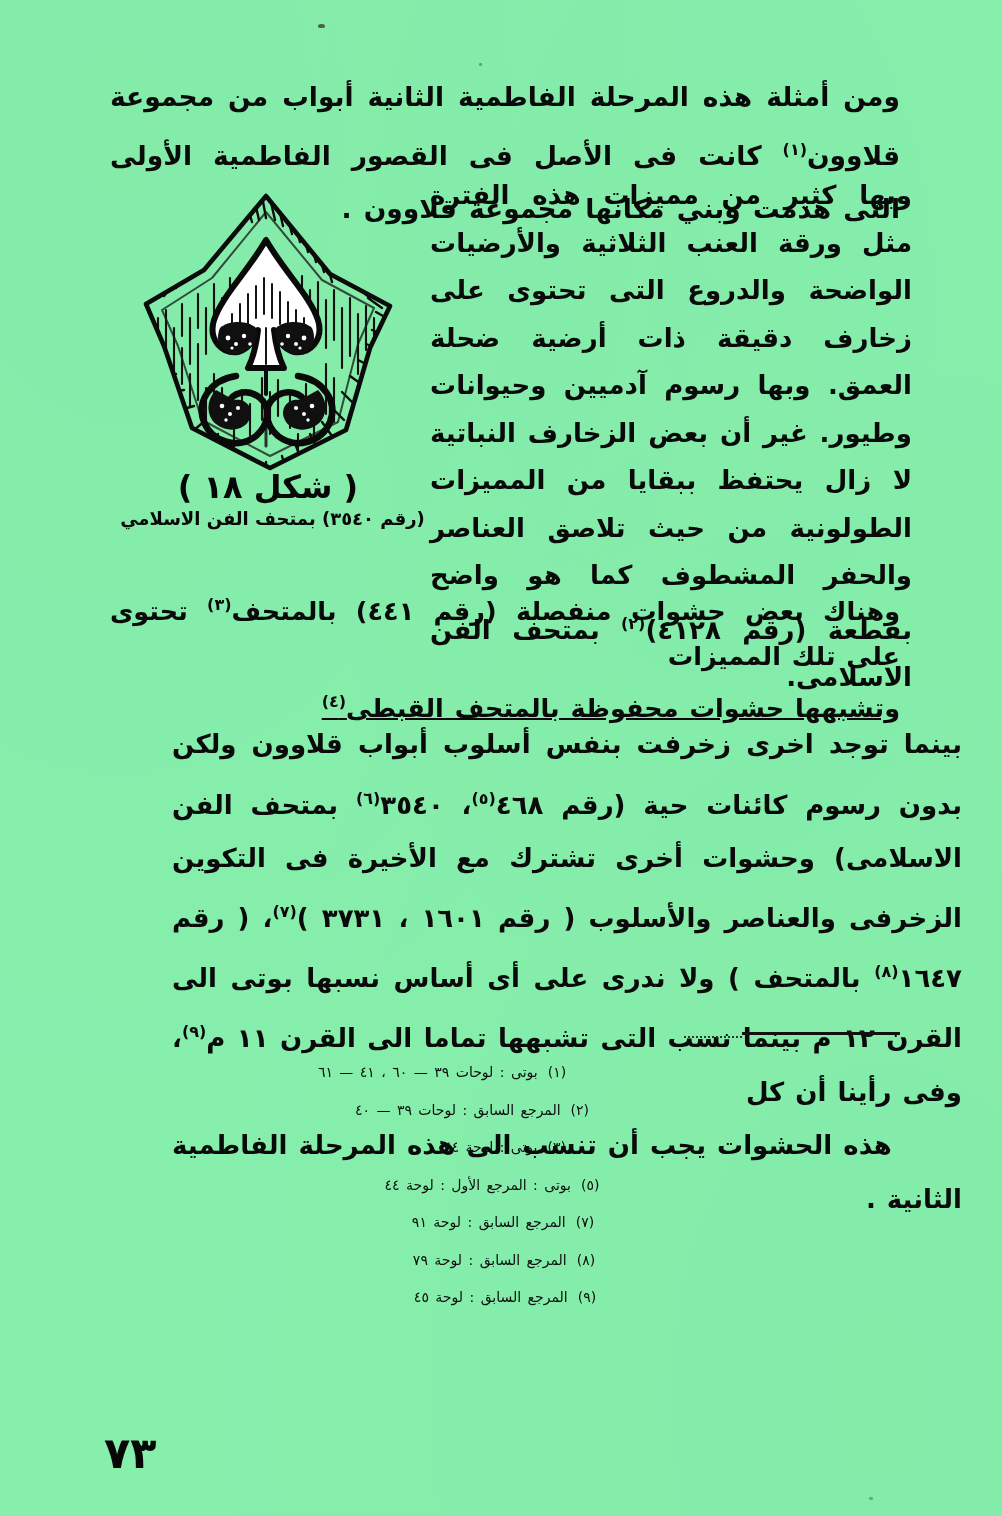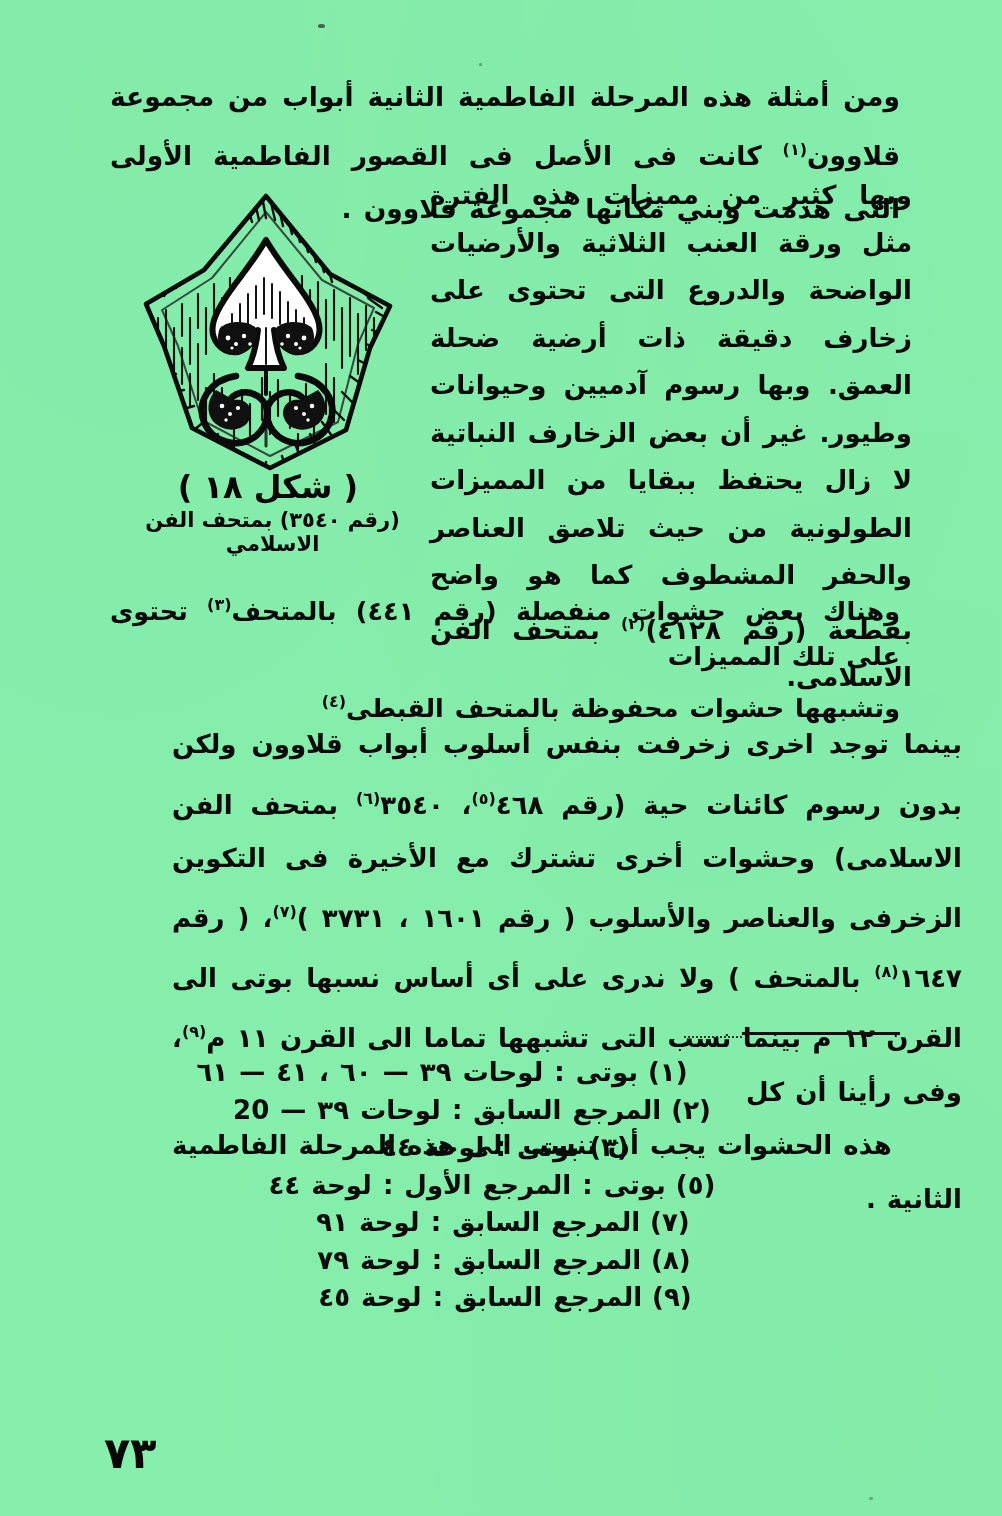--- a/index.html
+++ b/index.html
@@ -69,21 +69,21 @@
     text-align-last: right;
     margin-left: 31px;
   }
 
   #para3 {
     left: 110px; top: 582px; width: 790px;
     font-size: 25.5px;
     line-height: 45px;
     word-spacing: 2px;
   }
-  #para3 .l2 { display:block; text-align: left; }
+  #para3 .l2 { display:block; text-align: left; text-decoration: underline; }
 
   #para4 {
     left: 124px; top: 718px; width: 790px;
     font-size: 26px;
     line-height: 53.5px;
     word-spacing: 2px;
     margin-left: 48px;
   }
   #para4 .last { display:block; text-align: left; }
 
@@ -111,21 +111,21 @@
     text-align: center;
     font-size: 32px;
     font-weight: 700;
     direction: rtl;
     z-index: 2;
   }
   #fig-caption-2 {
     position: absolute;
     left: 100px; top: 508px; width: 345px;
     text-align: center;
-    font-size: 21px;
+    font-size: 18px;
     font-weight: 700;
     direction: rtl;
     z-index: 2;
   }
 
   
   #fn-rule {
     position: absolute;
     left: 742px; top: 1032px;
     width: 158px; height: 0;
@@ -140,22 +140,22 @@
     border-top: 2px dotted #333;
   }
 
   #footnotes {
     position: absolute;
     left: 110px; top: 1054px; width: 790px;
     direction: rtl;
     z-index: 2;
   }
   .fn {
-    font-size: 26px;
-    font-weight: 700;
+    font-size: 14px;
+    font-weight: 400;
     line-height: 37.5px;
     text-align: center;
     white-space: nowrap;
     word-spacing: 2px;
     color: #0c0c0c;
   }
   .fn .num { margin-left: 10px; }
 
   
   .fn.f1 { padding-right: 126px; }
@@ -397,21 +397,21 @@
     <span class="last">هذه الحشوات يجب أن تنسب الى هذه المرحلة الفاطمية الثانية .</span>
   </div>
 
   <div id="fn-rule"></div>
 
   <div id="footnotes">
     <div class="fn f1">
       <span class="num">(١)</span><span>بوتى : لوحات ٣٩ — ٦٠ ، ٤١ — ٦١</span>
     </div>
     <div class="fn f2">
-      <span class="num">(٢)</span><span>المرجع السابق : لوحات ٣٩ — 20</span>
+      <span class="num">(٢)</span><span>المرجع السابق : لوحات ٣٩ — ٤٠</span>
     </div>
     <div class="fn f3">
       <span class="num">(٣)</span><span>بوتى : لوحة ٤٤</span>
     </div>
     <div class="fn f5">
       <span class="num">(٥)</span><span>بوتى : المرجع الأول : لوحة ٤٤</span>
     </div>
     <div class="fn f7">
       <span class="num">(٧)</span><span>المرجع السابق : لوحة ٩١</span>
     </div>

